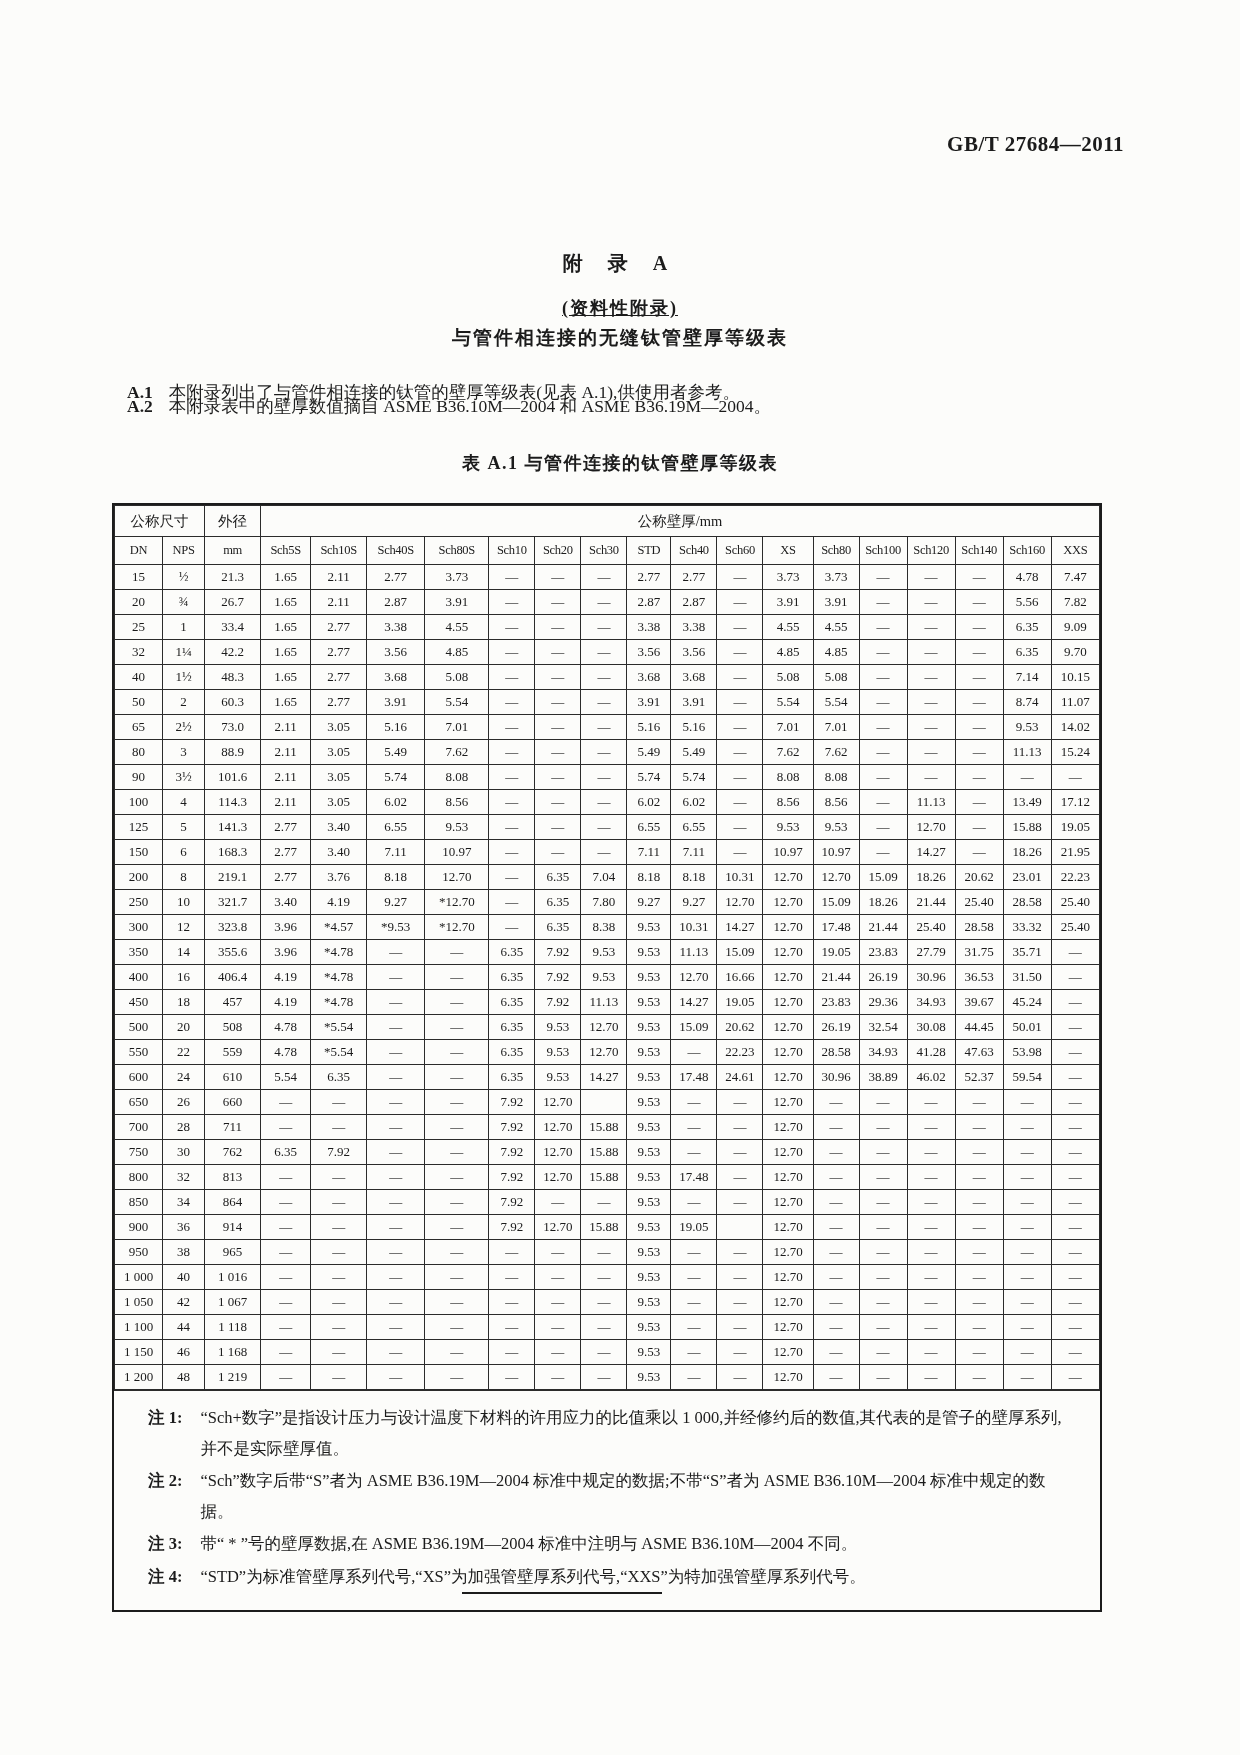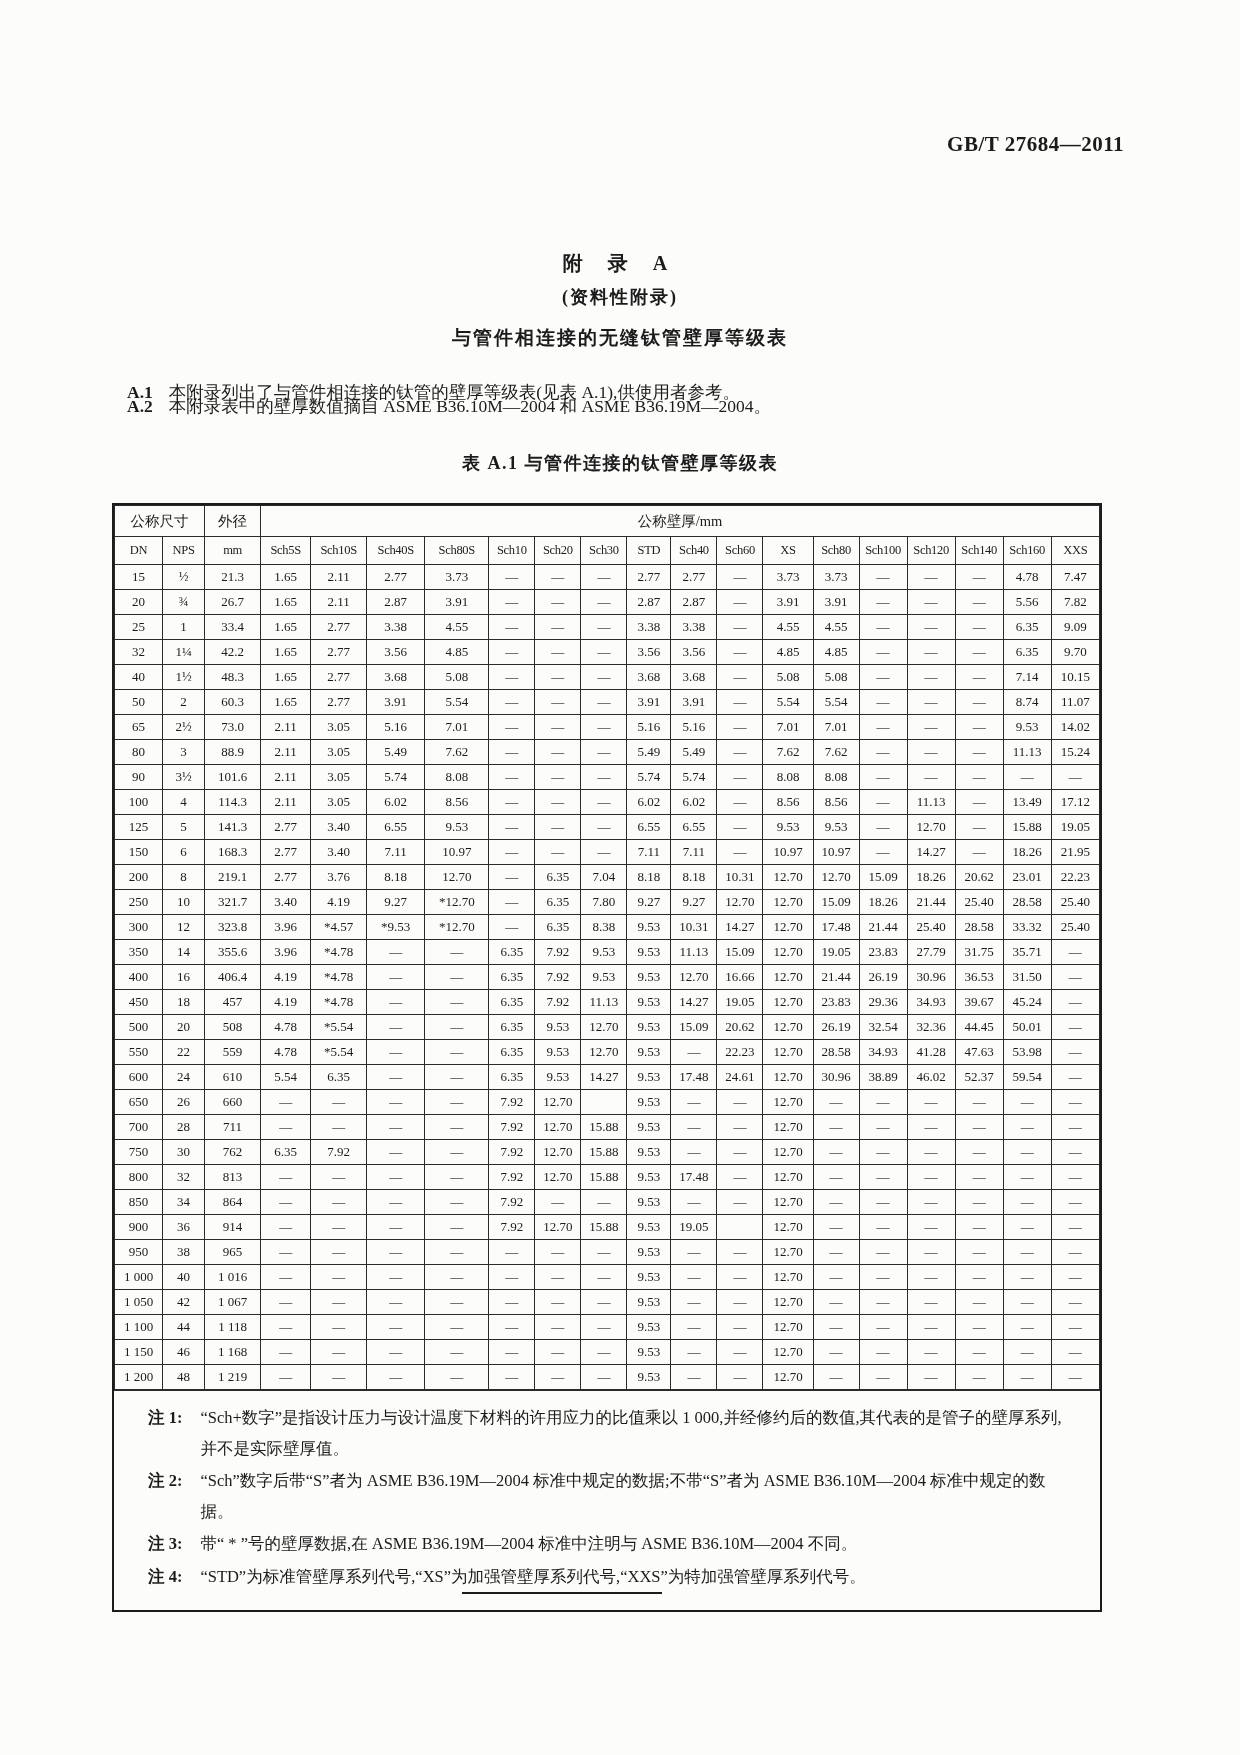--- a/index.html
+++ b/index.html
@@ -12,21 +12,21 @@
     color:#1b1b1b;
     overflow:hidden;
     box-shadow:0 0 6px rgba(0,0,0,.25);
   }
   .doc-number{
     position:absolute;top:132px;right:116px;
     font-size:21px;font-weight:bold;letter-spacing:.5px;
   }
   .heading{position:absolute;left:0;width:100%;text-align:center;font-weight:bold;}
   .appendix-title{top:250px;font-size:20px;letter-spacing:10px;}
-  .appendix-subtitle{top:285px;font-size:18px;letter-spacing:2px;}
+  .appendix-subtitle{top:296px;font-size:18px;letter-spacing:2px;text-decoration:underline;}
   .appendix-name{top:325px;font-size:19px;letter-spacing:2px;}
   .para{
     position:absolute;left:127px;width:995px;
     font-size:17.5px;line-height:1.35;white-space:nowrap;
   }
   .para .plabel{font-weight:bold;margin-right:16px;}
   .para1{top:381px;}
   .para2{top:395px;}
   .table-caption{top:451px;font-size:18px;letter-spacing:1.5px;}
   .table-frame{
@@ -537,21 +537,21 @@
             <td>—</td>
             <td>6.35</td>
             <td>9.53</td>
             <td>12.70</td>
             <td>9.53</td>
             <td>15.09</td>
             <td>20.62</td>
             <td>12.70</td>
             <td>26.19</td>
             <td>32.54</td>
-            <td>32.36</td>
+            <td>30.08</td>
             <td>44.45</td>
             <td>50.01</td>
             <td>—</td>
           </tr>
           <tr>
             <td>550</td>
             <td>22</td>
             <td>559</td>
             <td>4.78</td>
             <td>*5.54</td>

